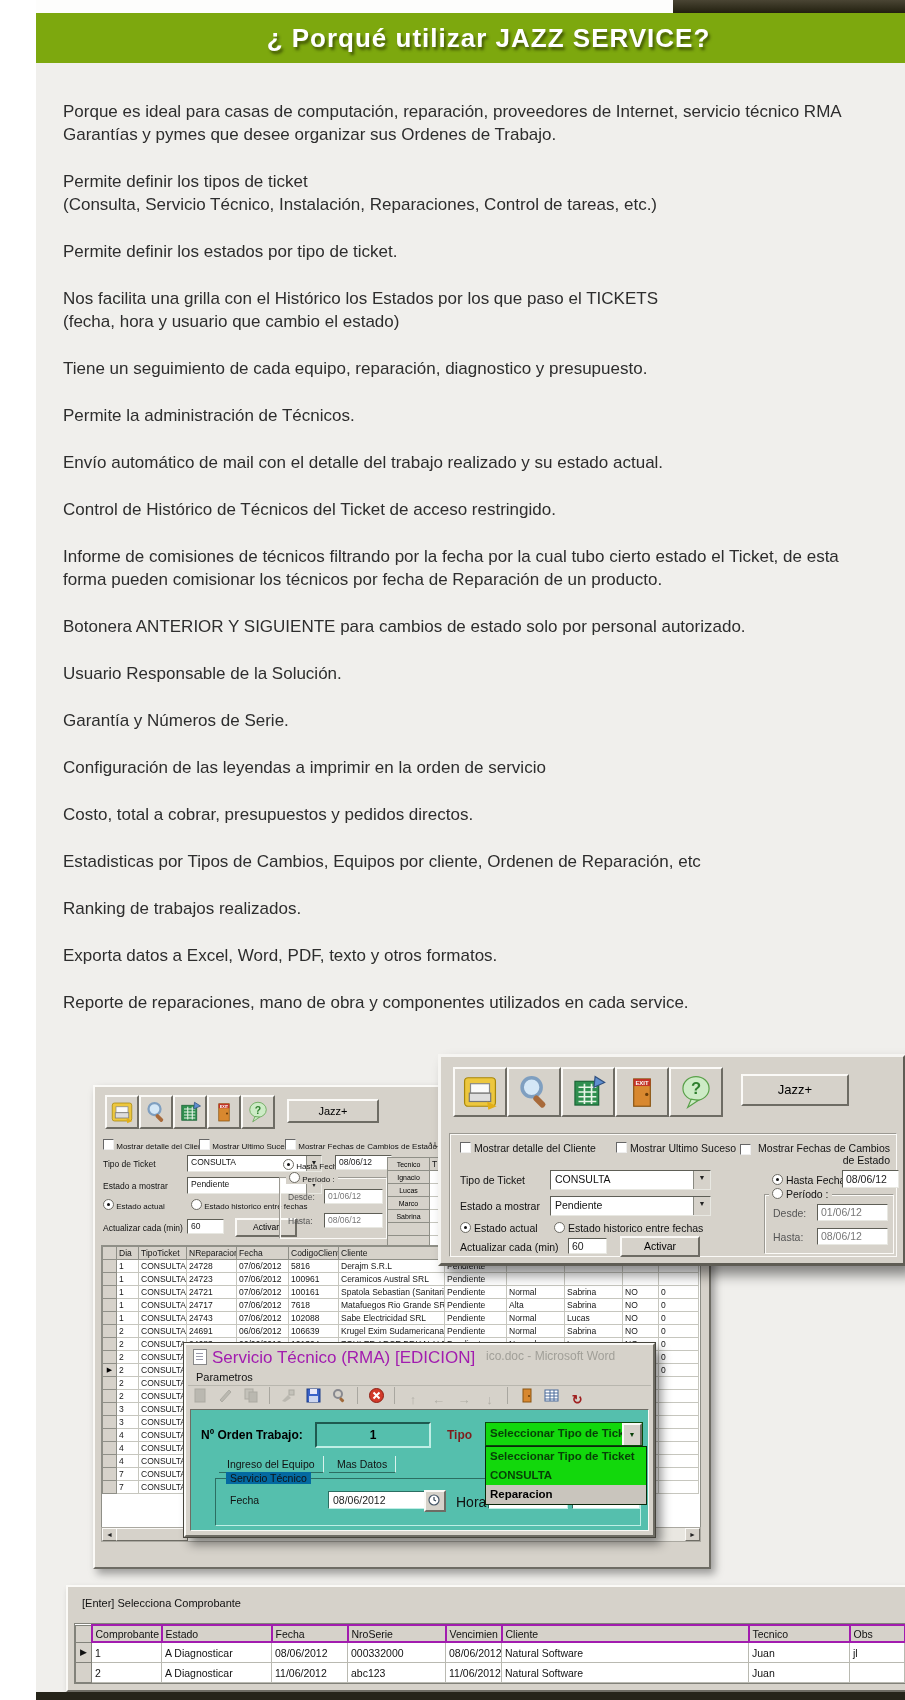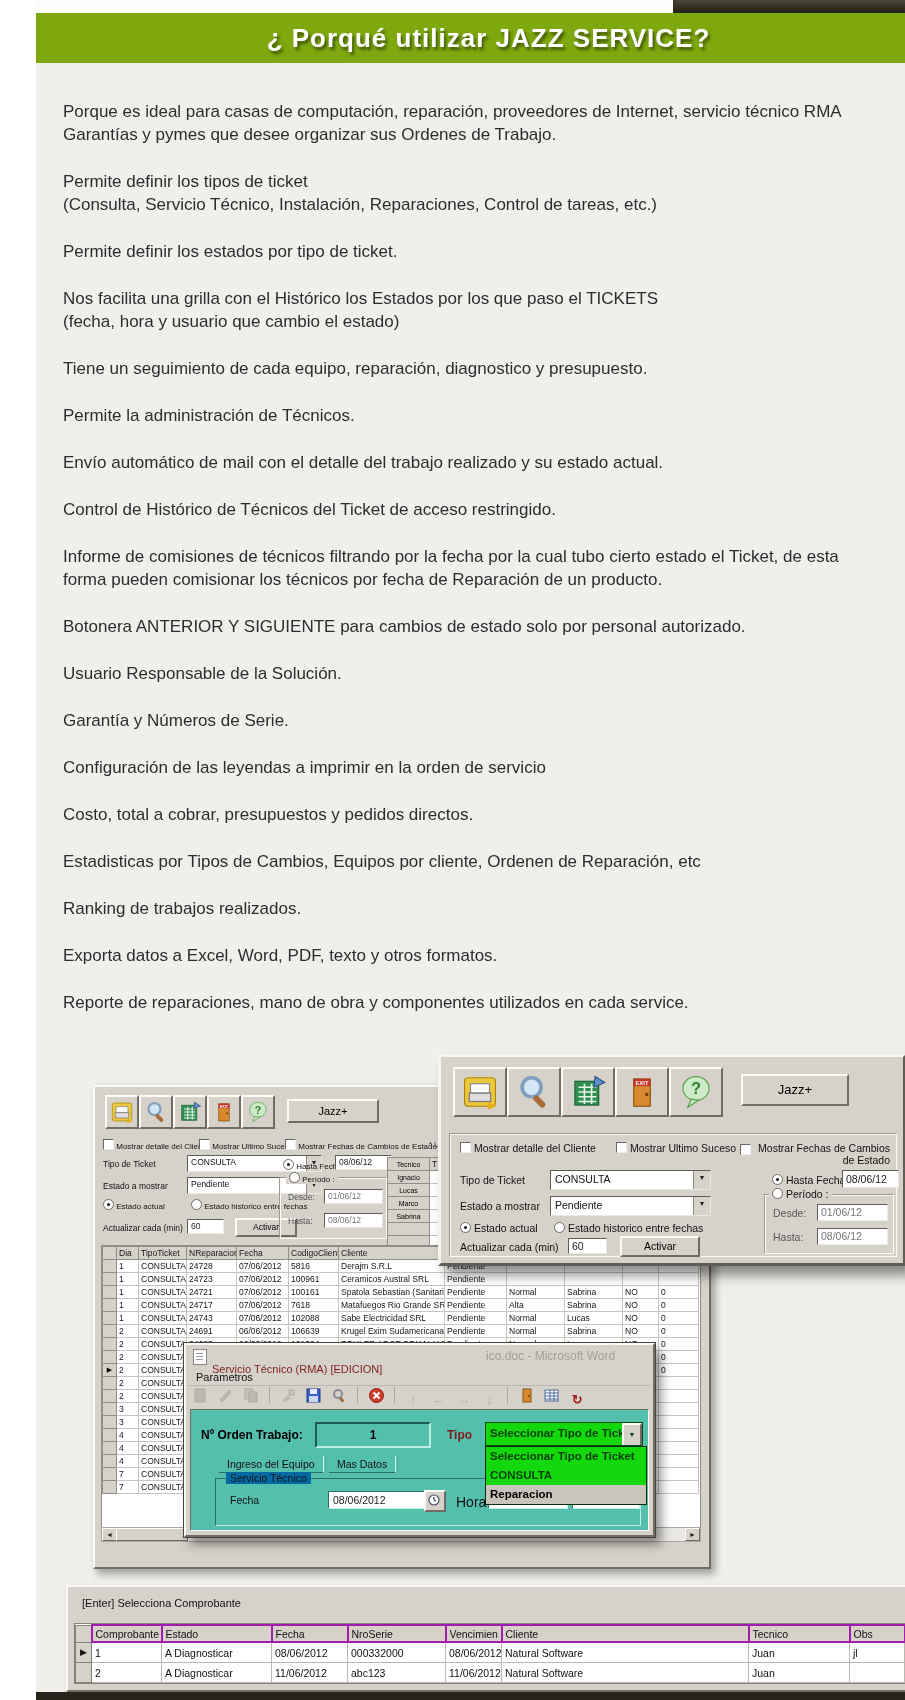--- a/index.html
+++ b/index.html
@@ -67,21 +67,21 @@
   
   .hscroll{position:absolute;height:13px;background:#e9e7e1;border:1px solid #aaa8a0;}
   .harrow{position:absolute;top:0;width:13px;height:11px;background:#d6d2ca;
           border:1px solid;border-color:#fbfaf7 #6e6c64 #6e6c64 #fbfaf7;
           font-size:7px;line-height:11px;text-align:center;color:#222;}
   .hthumb{position:absolute;top:0;height:11px;background:#d6d2ca;
           border:1px solid;border-color:#fbfaf7 #6e6c64 #6e6c64 #fbfaf7;}
 
   
   .dlg-title{position:absolute;left:0;top:0;right:0;height:22px;}
-  .dlg-title .t{position:absolute;left:26px;top:18px;font-size:11px;color:#7f1d1d;white-space:nowrap;}
+  .dlg-title .t{position:absolute;left:26px;top:3px;font-size:17px;color:#a21caf;white-space:nowrap;}
   .dlg-title .ghost{position:absolute;left:300px;top:4px;font-size:12px;color:rgba(125,125,118,.6);white-space:nowrap;}
   .doc-ico{position:absolute;left:7px;top:4px;width:12px;height:14px;background:#fff;
            border:1px solid #888;}
   .doc-ico::after{content:"";position:absolute;left:2px;top:3px;width:7px;height:1px;
            background:#99a;box-shadow:0 3px 0 #99a,0 6px 0 #99a;}
   .mini-ico{width:17px;height:17px;margin:2px 2px;position:relative;display:inline-block;}
   .teal{background:#55bfad;}
   .tz-field{background:#fff;border:1px solid;border-color:#2c6e62 #bfeee5 #bfeee5 #2c6e62;
             font-size:10.5px;color:#222;overflow:hidden;white-space:nowrap;}
   .green-item{background:#12d80c;color:#073f07;font-weight:bold;}

